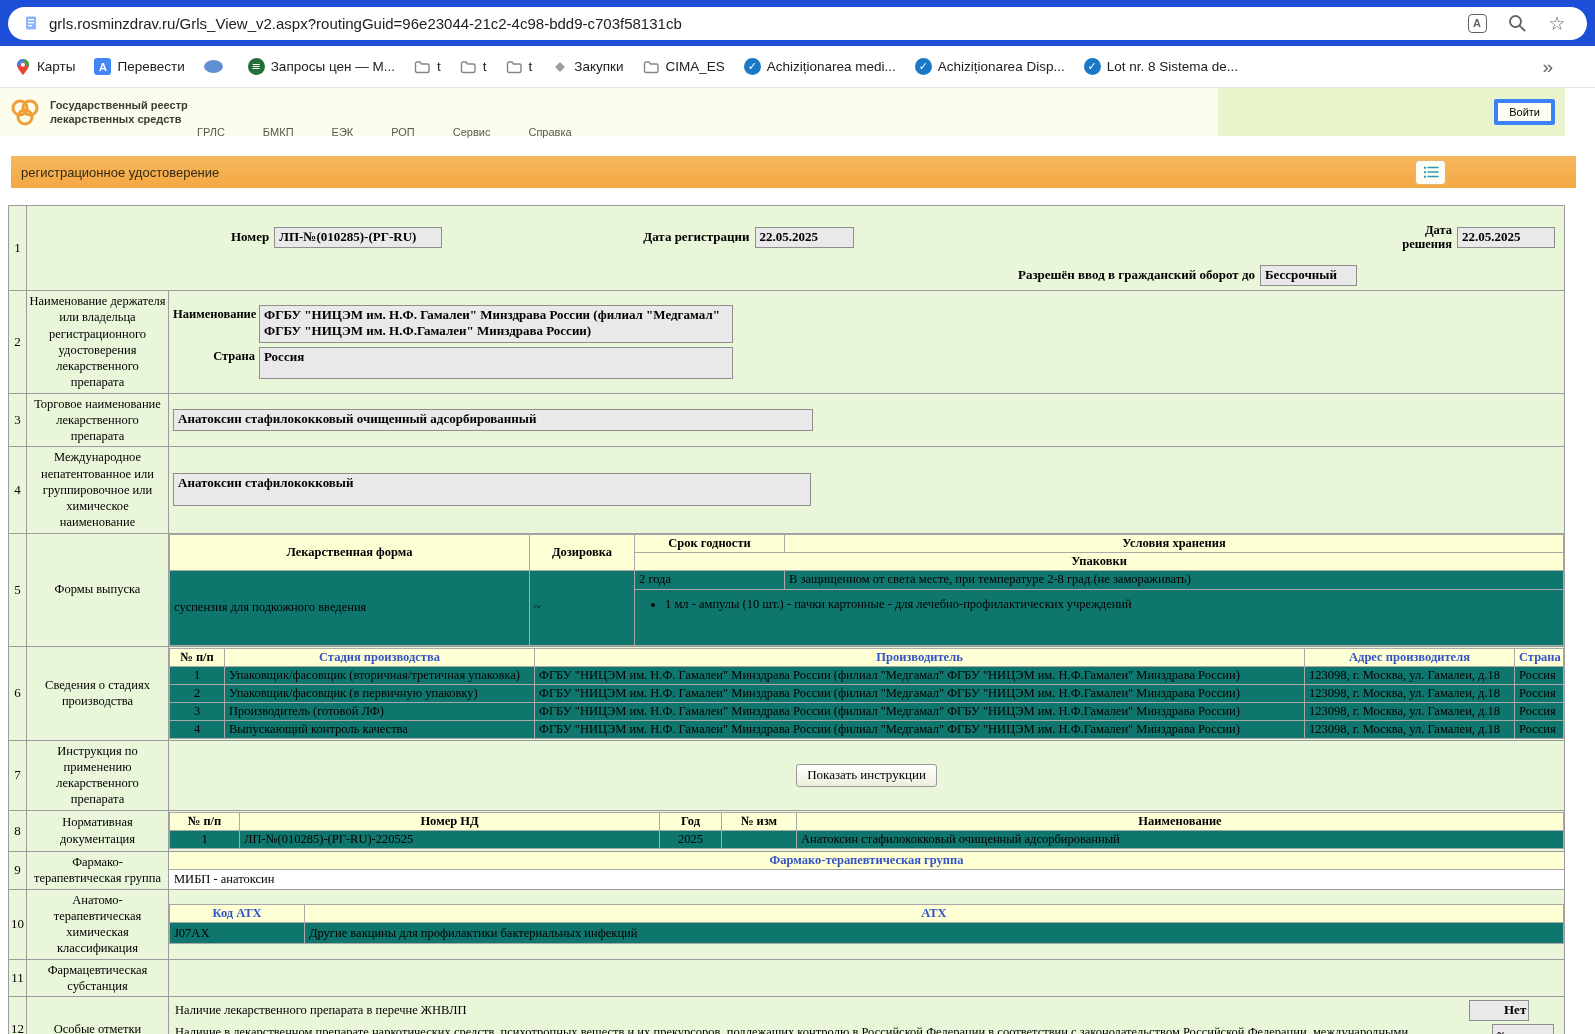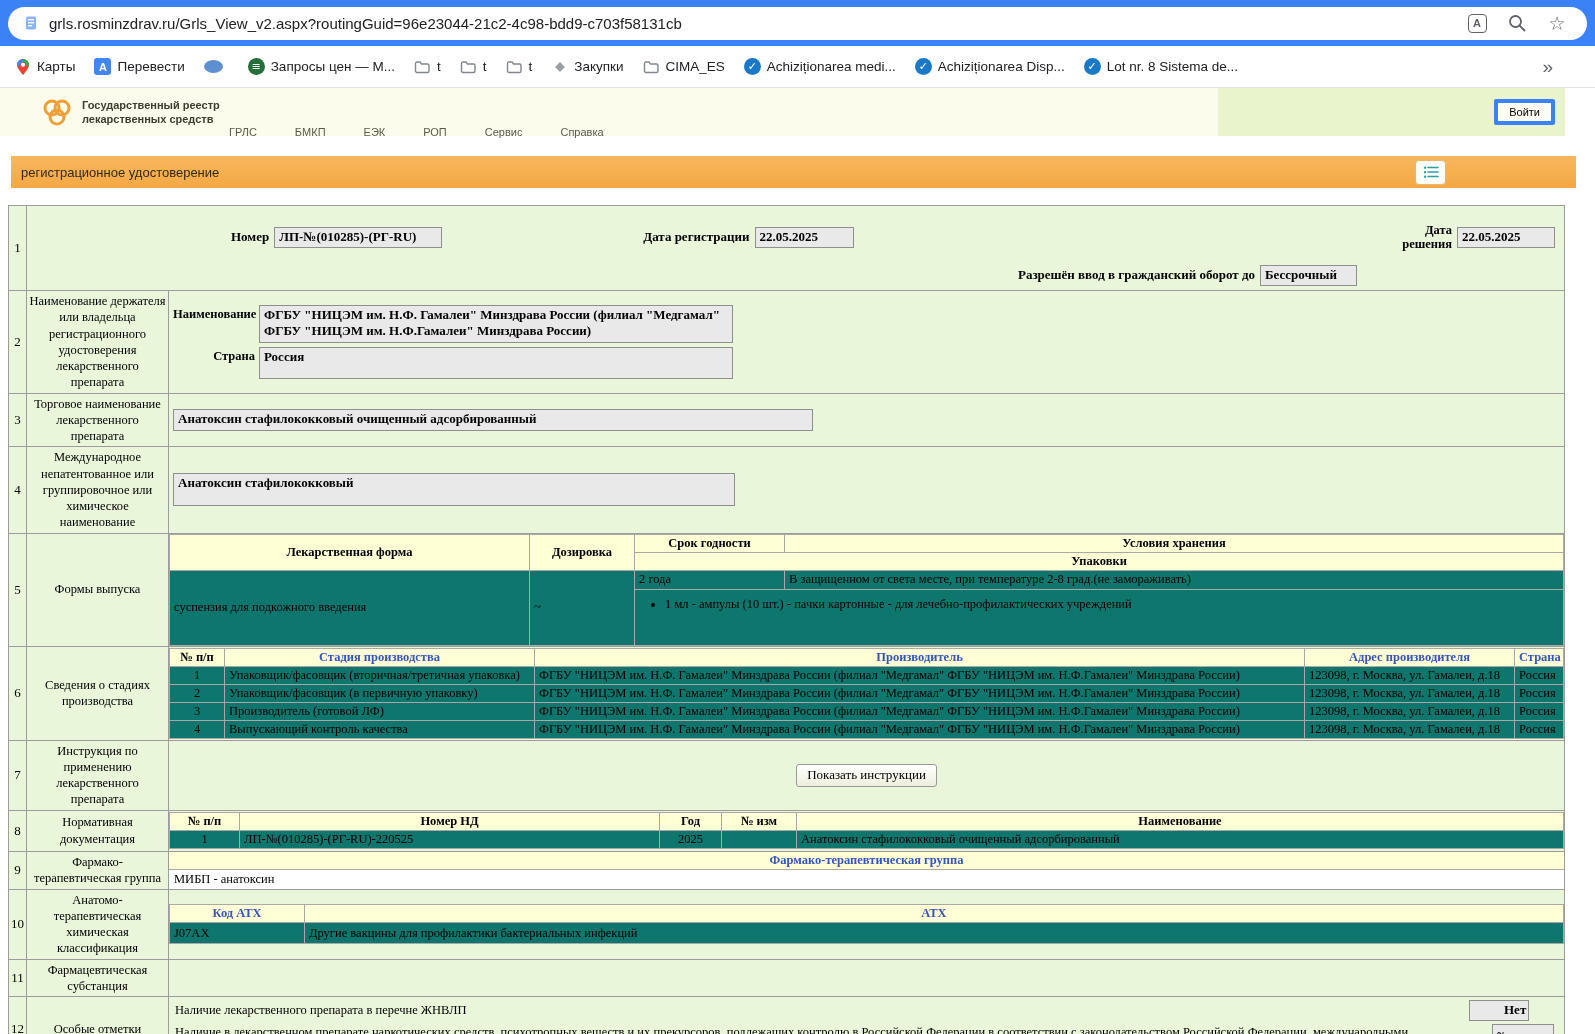--- a/index.html
+++ b/index.html
@@ -1,39 +1,39 @@
 <!DOCTYPE html>
 <html><head>
 <meta charset="utf-8">
 <style>
   * { box-sizing:border-box; margin:0; padding:0; }
   body { width:1595px; height:1034px; background:#fff; font-family:"Liberation Sans",sans-serif; overflow:hidden; }
 
   
-  .chrome { height:46px; background:#3b82f6; display:flex; align-items:center; padding:0 8px; }
+  .chrome { height:46px; background:#1d4ed8; display:flex; align-items:center; padding:0 8px; }
   .urlbar { flex:1; height:33px; background:#fff; border-radius:17px; display:flex; align-items:center; padding:0 14px; gap:10px; cursor:text; }
   .url-text { font-size:15px; color:#202124; flex:1; white-space:nowrap; overflow:hidden; }
   .omni-icons { display:flex; align-items:center; gap:16px; padding-right:4px; }
   .icon-btn { width:24px; height:24px; display:flex; align-items:center; justify-content:center; color:#5f6368; cursor:pointer; }
   .star-glyph { font-family:"DejaVu Sans",sans-serif; font-size:19px; color:#5f6368; line-height:1; }
   .translate-box { width:19px; height:19px; border:1.6px solid #5f6368; border-radius:4px; display:flex; align-items:center; justify-content:center; font-size:11px; font-weight:bold; color:#5f6368; }
 
   
   .bookmarks { height:42px; background:#fff; border-bottom:1px solid #e4e4e4; display:flex; align-items:center; gap:19px; padding:0 14px; font-size:13.5px; color:#202124; }
   .bm { display:flex; align-items:center; gap:6px; cursor:pointer; white-space:nowrap; }
   .fav { width:17px; height:17px; display:inline-flex; align-items:center; justify-content:center; flex:none; }
   .fav-translate { background:#4285f4; border-radius:3px; color:#fff; font-size:11px; font-weight:bold; }
   .fav-check { background:#1a79c6; border-radius:50%; color:#fff; font-size:11px; font-family:"DejaVu Sans",sans-serif; }
   .fav-green { background:#256f3a; border-radius:50%; color:#fff; font-size:11px; font-family:"DejaVu Sans",sans-serif; }
   .fav-oval { width:19px; height:13px; background:#5e8fd0; border-radius:50%; }
   .bm-chevron { margin-left:auto; font-size:19px; color:#5f6368; padding-right:28px; cursor:pointer; }
 
   
   .site-header { width:1565px; height:48px; background:#fbfceb; display:flex; align-items:center; }
-  .logo-wrap { display:flex; align-items:center; padding-left:8px; width:197px; cursor:pointer;margin-left:32px; }
+  .logo-wrap { display:flex; align-items:center; padding-left:8px; width:197px; cursor:pointer; }
   .logo-title { font-size:11px; font-weight:bold; color:#3c3c30; line-height:1.3; margin-left:8px; }
   .site-nav { display:flex; gap:38px; font-size:11px; color:#5a5a4a; align-items:center; }
   .nav-item { cursor:pointer;margin-top:40px; }
   .header-right { margin-left:auto; width:347px; height:100%; background:#e9f4cd; display:flex; align-items:center; justify-content:flex-end; padding-right:10px; }
   .login-btn { font-family:"Liberation Sans",sans-serif; font-size:11px; padding:3px 11px; background:#fdfdf3; border:4px solid #3b82f6; border-radius:2px; cursor:pointer; }
 
   
   .banner { width:1565px; height:32px; margin-top:20px; background:linear-gradient(#f8b75e,#f3a843); display:flex; align-items:center; padding:0 10px;margin-left:11px; }
   .banner-title { font-size:13px; color:#332a15; }
   .banner-btn { margin-left:auto; margin-right:120px; width:31px; height:25px; background:#fcfcf6; border:1px solid #e3b76f; border-radius:4px; display:flex; align-items:center; justify-content:center; cursor:pointer; }
@@ -276,21 +276,21 @@
     <td class="lbl">Торговое наименование лекарственного препарата</td>
     <td class="cnt">
       <div class="field" style="width:640px">Анатоксин стафилококковый очищенный адсорбированный</div>
     </td>
   </tr>
 
   <tr>
     <td class="num" style="height:84px">4</td>
     <td class="lbl">Международное непатентованное или группировочное или химическое наименование</td>
     <td class="cnt">
-      <div class="field" style="width:562px;min-height:33px">Анатоксин стафилококковый</div>
+      <div class="field" style="width:638px;min-height:33px">Анатоксин стафилококковый</div>
     </td>
   </tr>
 
   <tr>
     <td class="num" style="height:100px">5</td>
     <td class="lbl">Формы выпуска</td>
     <td class="flush">
       <table class="inner t5">
         <colgroup>
               <col style="width:360px">

